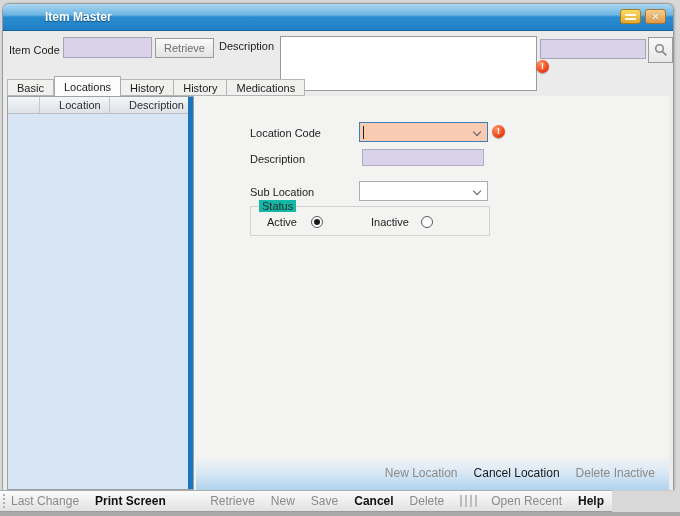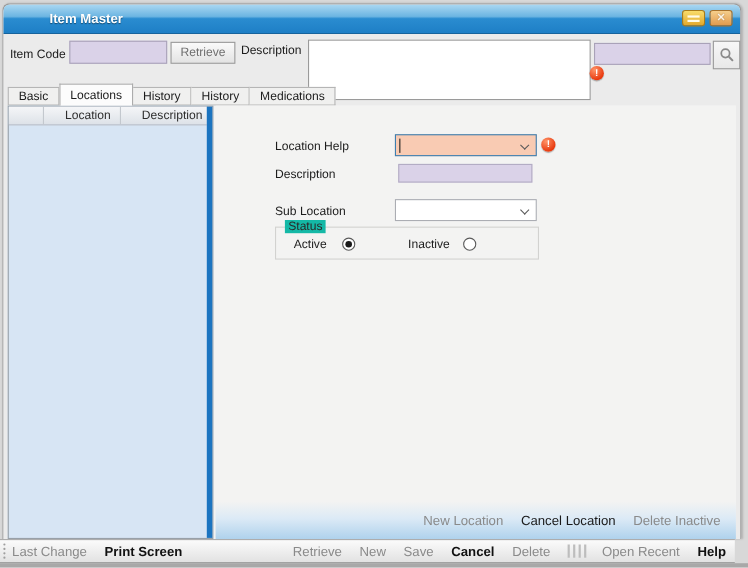--- a/index.html
+++ b/index.html
@@ -84,21 +84,21 @@
     border-radius:50%; background:#1A1A1A; }
 
   .actionstrip { position:absolute; left:0; right:0; bottom:0; height:34px;
     background:linear-gradient(180deg,rgba(243,243,242,0) 0%,#DCEAF6 45%,#AFD2EC 100%);
     display:flex; align-items:center; justify-content:flex-end; gap:16px;
     padding-right:14px; font-size:12px; }
   .alink { color:#8A8A8A; cursor:default; }
   .alink.enabled { color:#1A1A1A; font-weight:normal; cursor:pointer; }
 
   
-  .statusbar { position:absolute; left:0; top:490px; width:668px; height:22px;
+  .statusbar { position:absolute; left:0; top:490px; width:612px; height:22px;
     background:linear-gradient(180deg,#FBFBFB,#E2E2E2); border-top:1px solid #ADADAD;
     border-bottom:1px solid #9C9C9C; font-size:12px; display:flex; align-items:center; }
   .grip { display:inline-flex; flex-direction:column; gap:2px; margin:0 6px 0 3px; }
   .grip i { width:2px; height:2px; background:#9E9E9E; border-radius:50%; }
   .scmd { color:#8A8A8A; margin-right:16px; white-space:nowrap; cursor:pointer; }
   .scmd.enabled { color:#111; font-weight:bold; }
   .spacer { flex:1; }
   .sep { display:inline-flex; gap:3px; margin-right:14px; }
   .sep i { width:2px; height:12px; background:#BDBDBD; }
   .bottomstrip { position:absolute; left:0; top:512px; width:680px; height:4px; background:#A8A8A8; }
@@ -149,21 +149,21 @@
         <div class="gridhead">
           <div class="ghcell c0"></div>
           <div class="ghcell c1">Location</div>
           <div class="ghcell c2">Description</div>
         </div>
         <div class="gridscroll"></div>
       </div>
 
       <div class="panel">
 
-        <span class="flabel" style="left:54px; top:31px;">Location Help</span>
+        <span class="flabel" style="left:54px; top:31px;">Location Code</span>
         <div class="combo salmon" style="left:163px; top:26px; width:129px;">
           <span class="caret"></span>
           <span class="chev"></span>
         </div>
         <div class="err" style="left:296px; top:29px;">!</div>
 
         <span class="flabel" style="left:54px; top:57px;">Description</span>
         <div class="finput" style="left:166px; top:53px; width:122px;"></div>
 
         <span class="flabel" style="left:54px; top:90px;">Sub Location</span>

